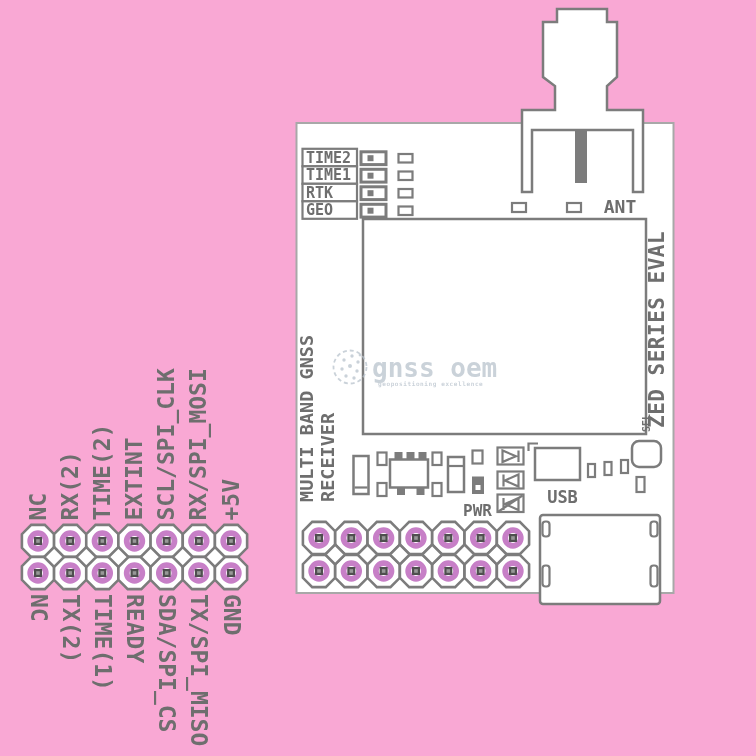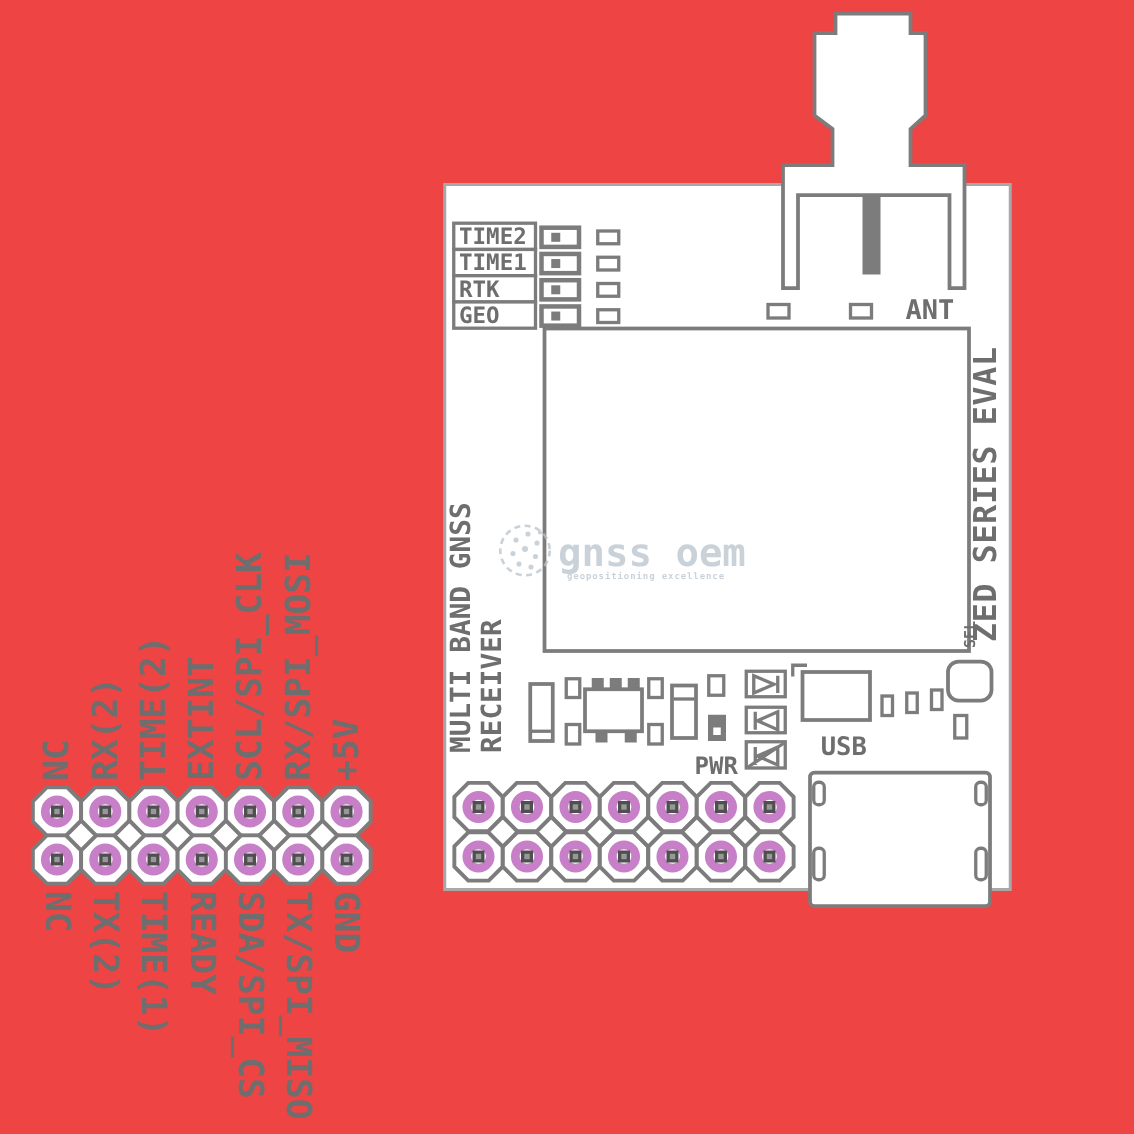--- a/index.html
+++ b/index.html
@@ -1,16 +1,16 @@
 <!DOCTYPE html>
 <html><head>
 <meta charset="utf-8">
 <style>
   html,body{margin:0;padding:0;background:#ffffff;}
-  #stage{position:relative;width:756px;height:756px;background:#ef4444;overflow:hidden;}
+  #stage{position:relative;width:756px;height:756px;background:#f9a8d4;overflow:hidden;}
   svg{display:block;}
   .board{stroke:#a8a8a8;stroke-width:2;fill:#ffffff;}
   .s1{stroke:#7c7c7c;stroke-width:2.5;fill:#ffffff;}
   .s2{stroke:#7c7c7c;stroke-width:2.2;fill:#ffffff;}
   .s3{stroke:#7c7c7c;stroke-width:3;fill:#ffffff;}
   .ln{stroke:#7c7c7c;stroke-width:2.2;fill:none;}
   .fg{fill:#7c7c7c;}
   .txt{font-family:"DejaVu Sans Mono",monospace;font-weight:bold;fill:#6e6e6e;}
   .wm{fill:#b9c3cd;font-family:"DejaVu Sans Mono",monospace;font-weight:bold;}
   .wmline{stroke:#b9c3cd;fill:none;}

